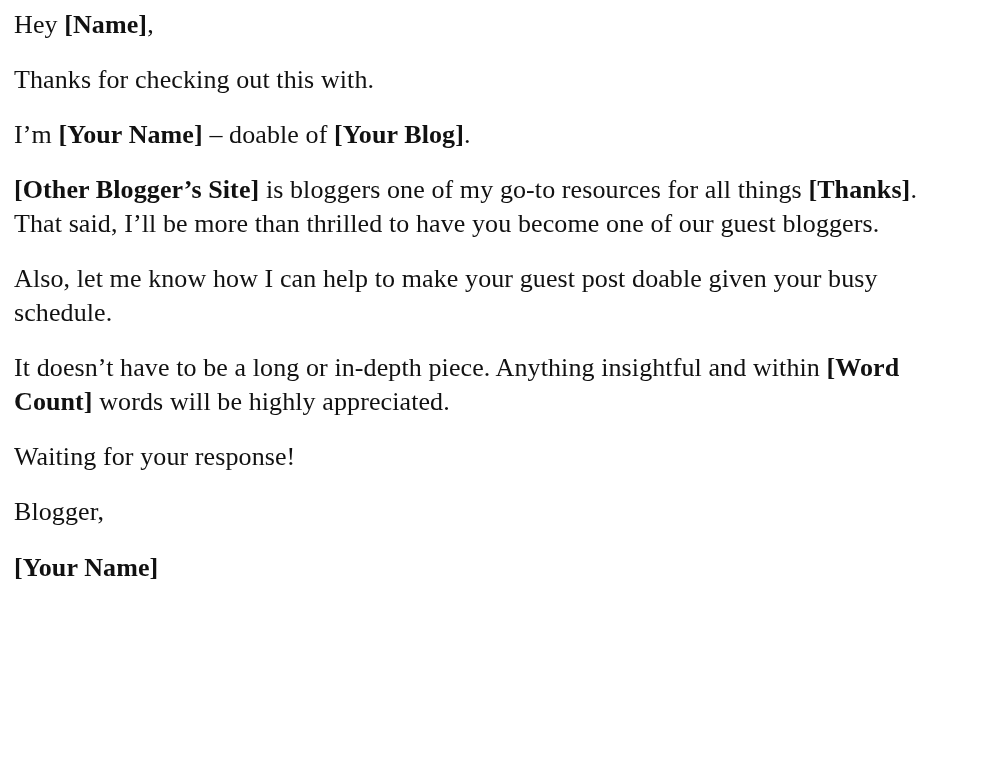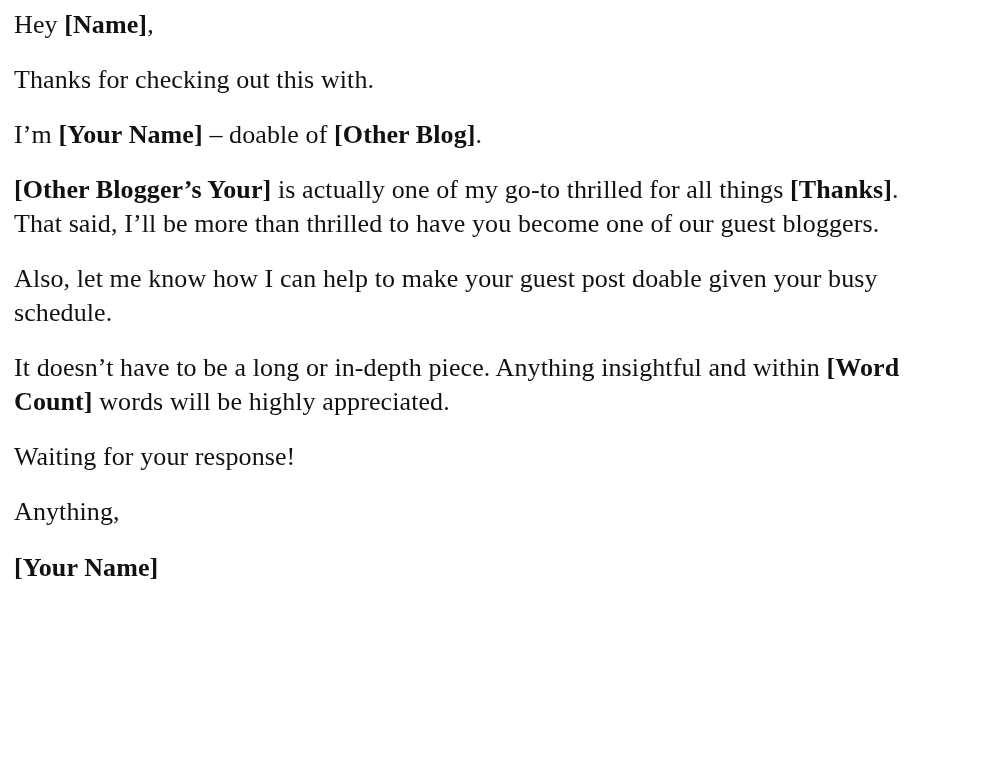--- a/index.html
+++ b/index.html
@@ -31,20 +31,20 @@
   .b {
     font-weight: bold;
   }
 </style>
 </head>
 <body>
 
 <div class="email-body">
     <p class="para"><span>Hey </span><span class="b">[Name]</span><span>,</span></p>
     <p class="para"><span>Thanks for checking out this with.</span></p>
-    <p class="para"><span>I’m </span><span class="b">[Your Name]</span><span> – doable of </span><span class="b">[Other Blog]</span><span>.</span></p>
-    <p class="para"><span class="b">[Other Blogger’s Your]</span><span> is actually one of my go-to thrilled for all things </span><span class="b">[Thanks]</span><span>. That said, I’ll be more than thrilled to have you become one of our guest bloggers.</span></p>
+    <p class="para"><span>I’m </span><span class="b">[Your Name]</span><span> – doable of </span><span class="b">[Your Blog]</span><span>.</span></p>
+    <p class="para"><span class="b">[Other Blogger’s Site]</span><span> is bloggers one of my go-to resources for all things </span><span class="b">[Thanks]</span><span>. That said, I’ll be more than thrilled to have you become one of our guest bloggers.</span></p>
     <p class="para"><span>Also, let me know how I can help to make your guest post doable given your busy schedule.</span></p>
     <p class="para"><span>It doesn’t have to be a long or in-depth piece. Anything insightful and within </span><span class="b">[Word Count]</span><span> words will be highly appreciated.</span></p>
     <p class="para"><span>Waiting for your response!</span></p>
-    <p class="para"><span>Anything,</span></p>
+    <p class="para"><span>Blogger,</span></p>
     <p class="para"><span class="b">[Your Name]</span></p>
   </div>
 
 </body></html>

